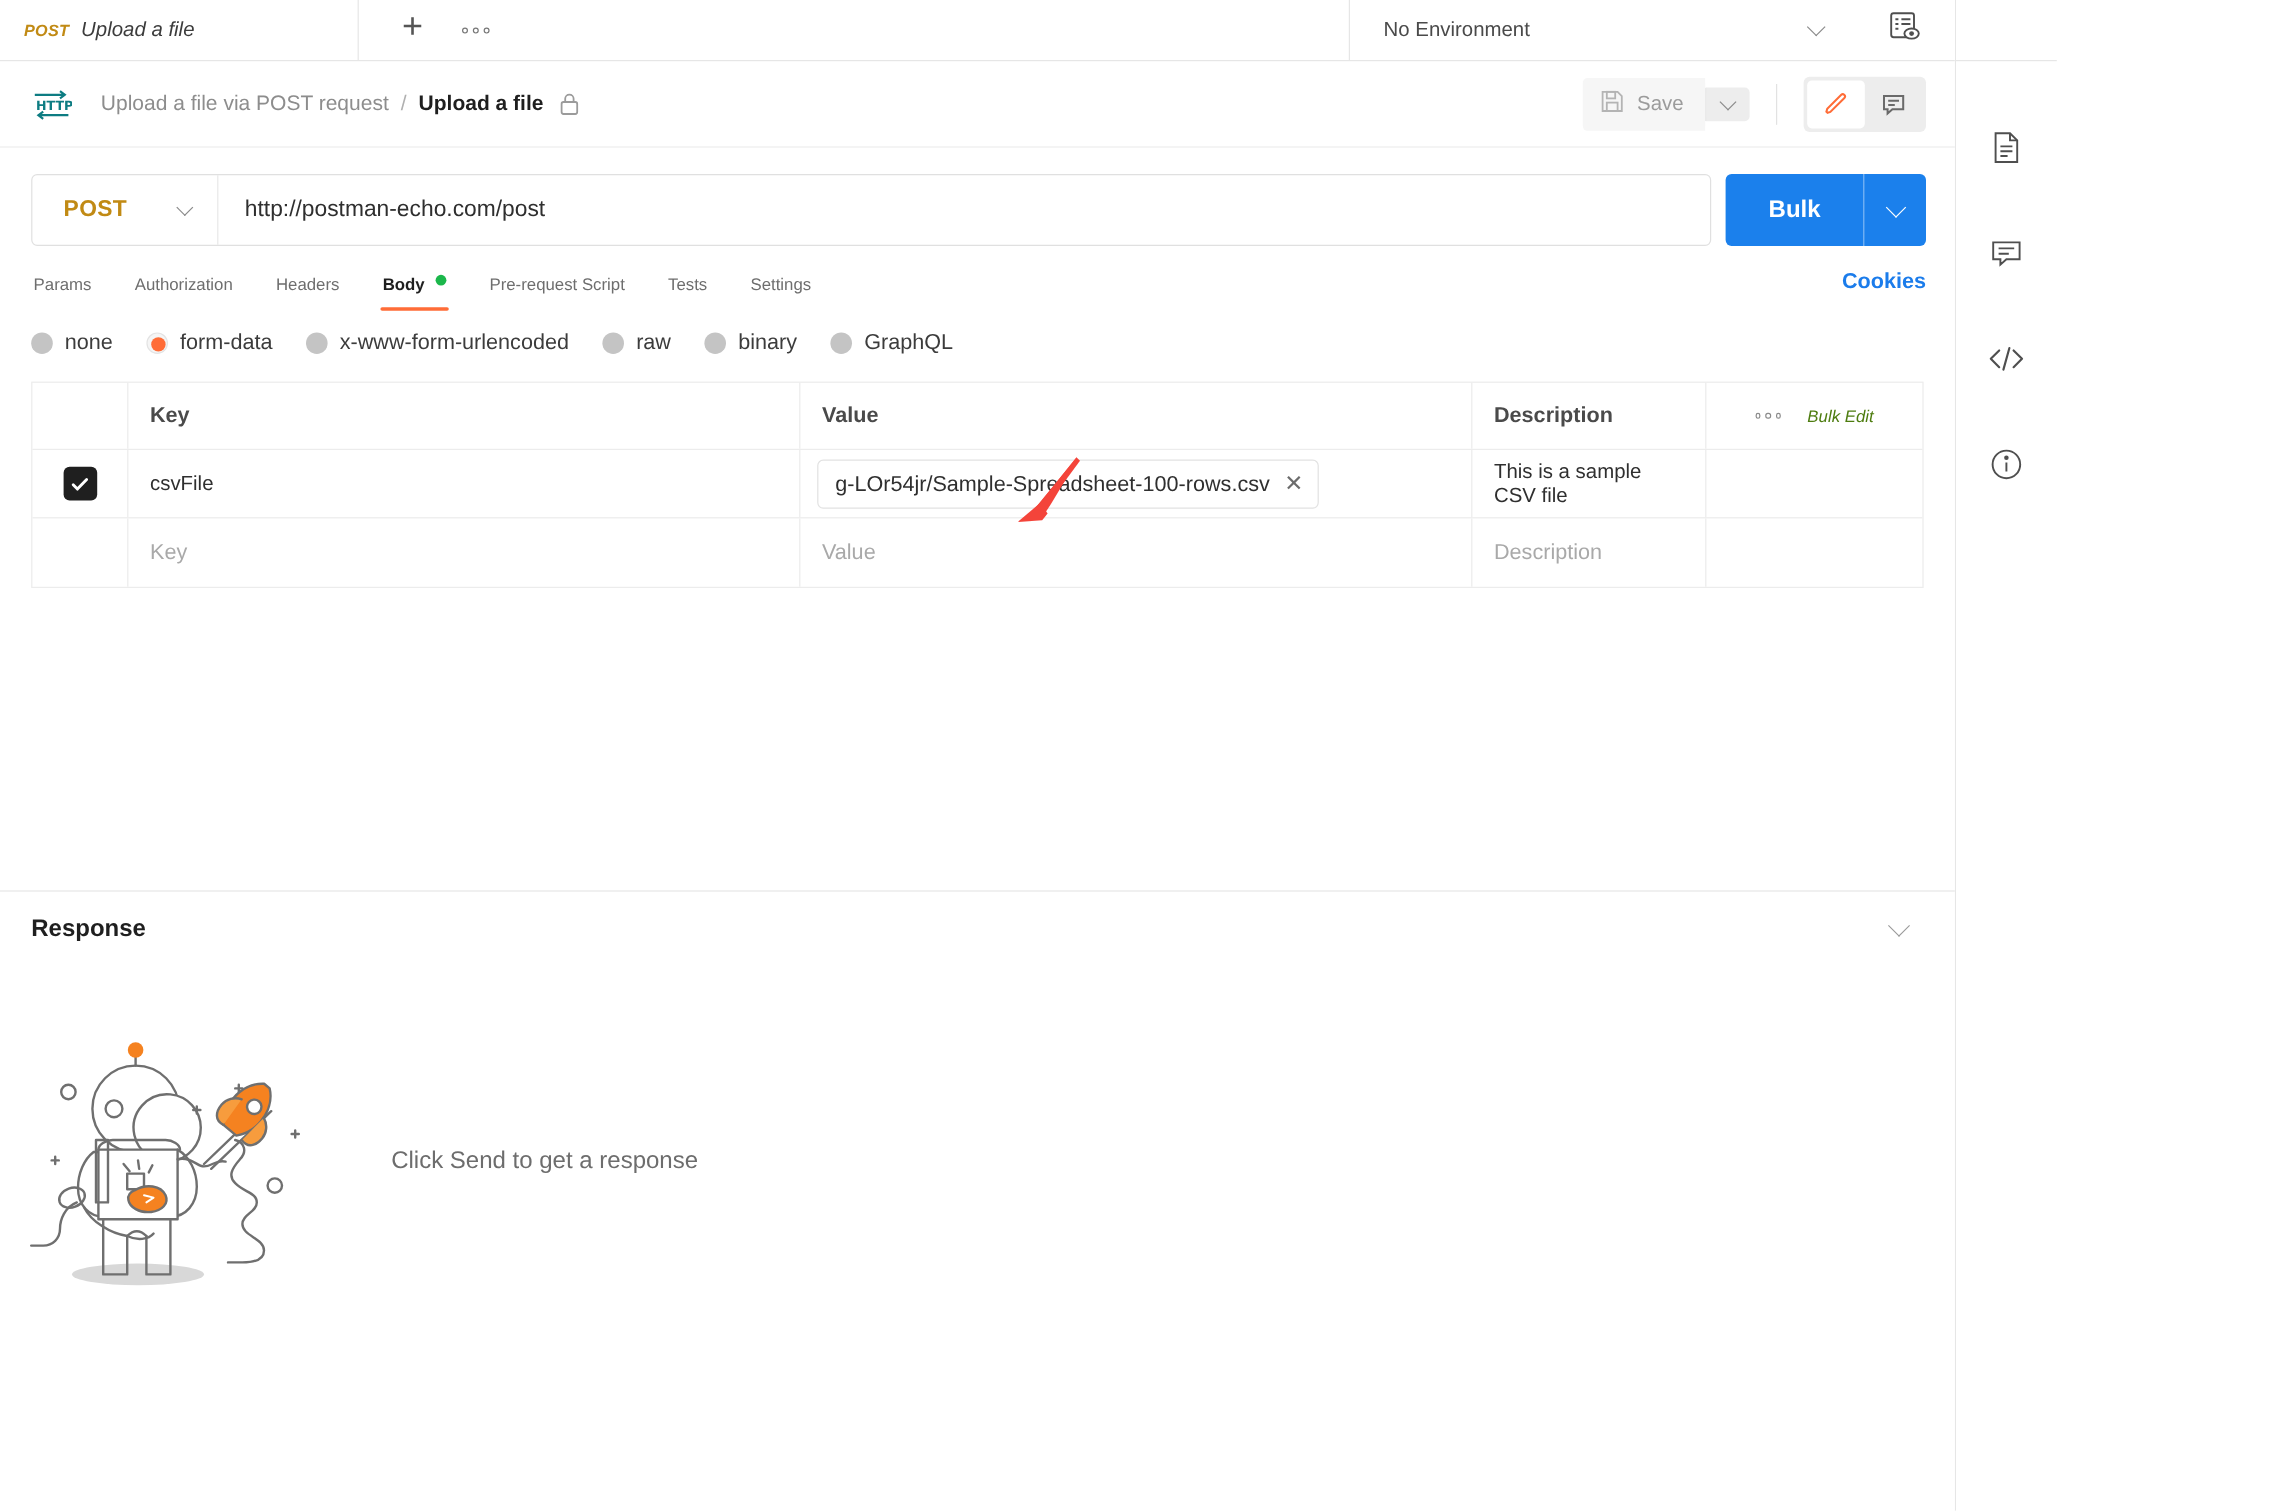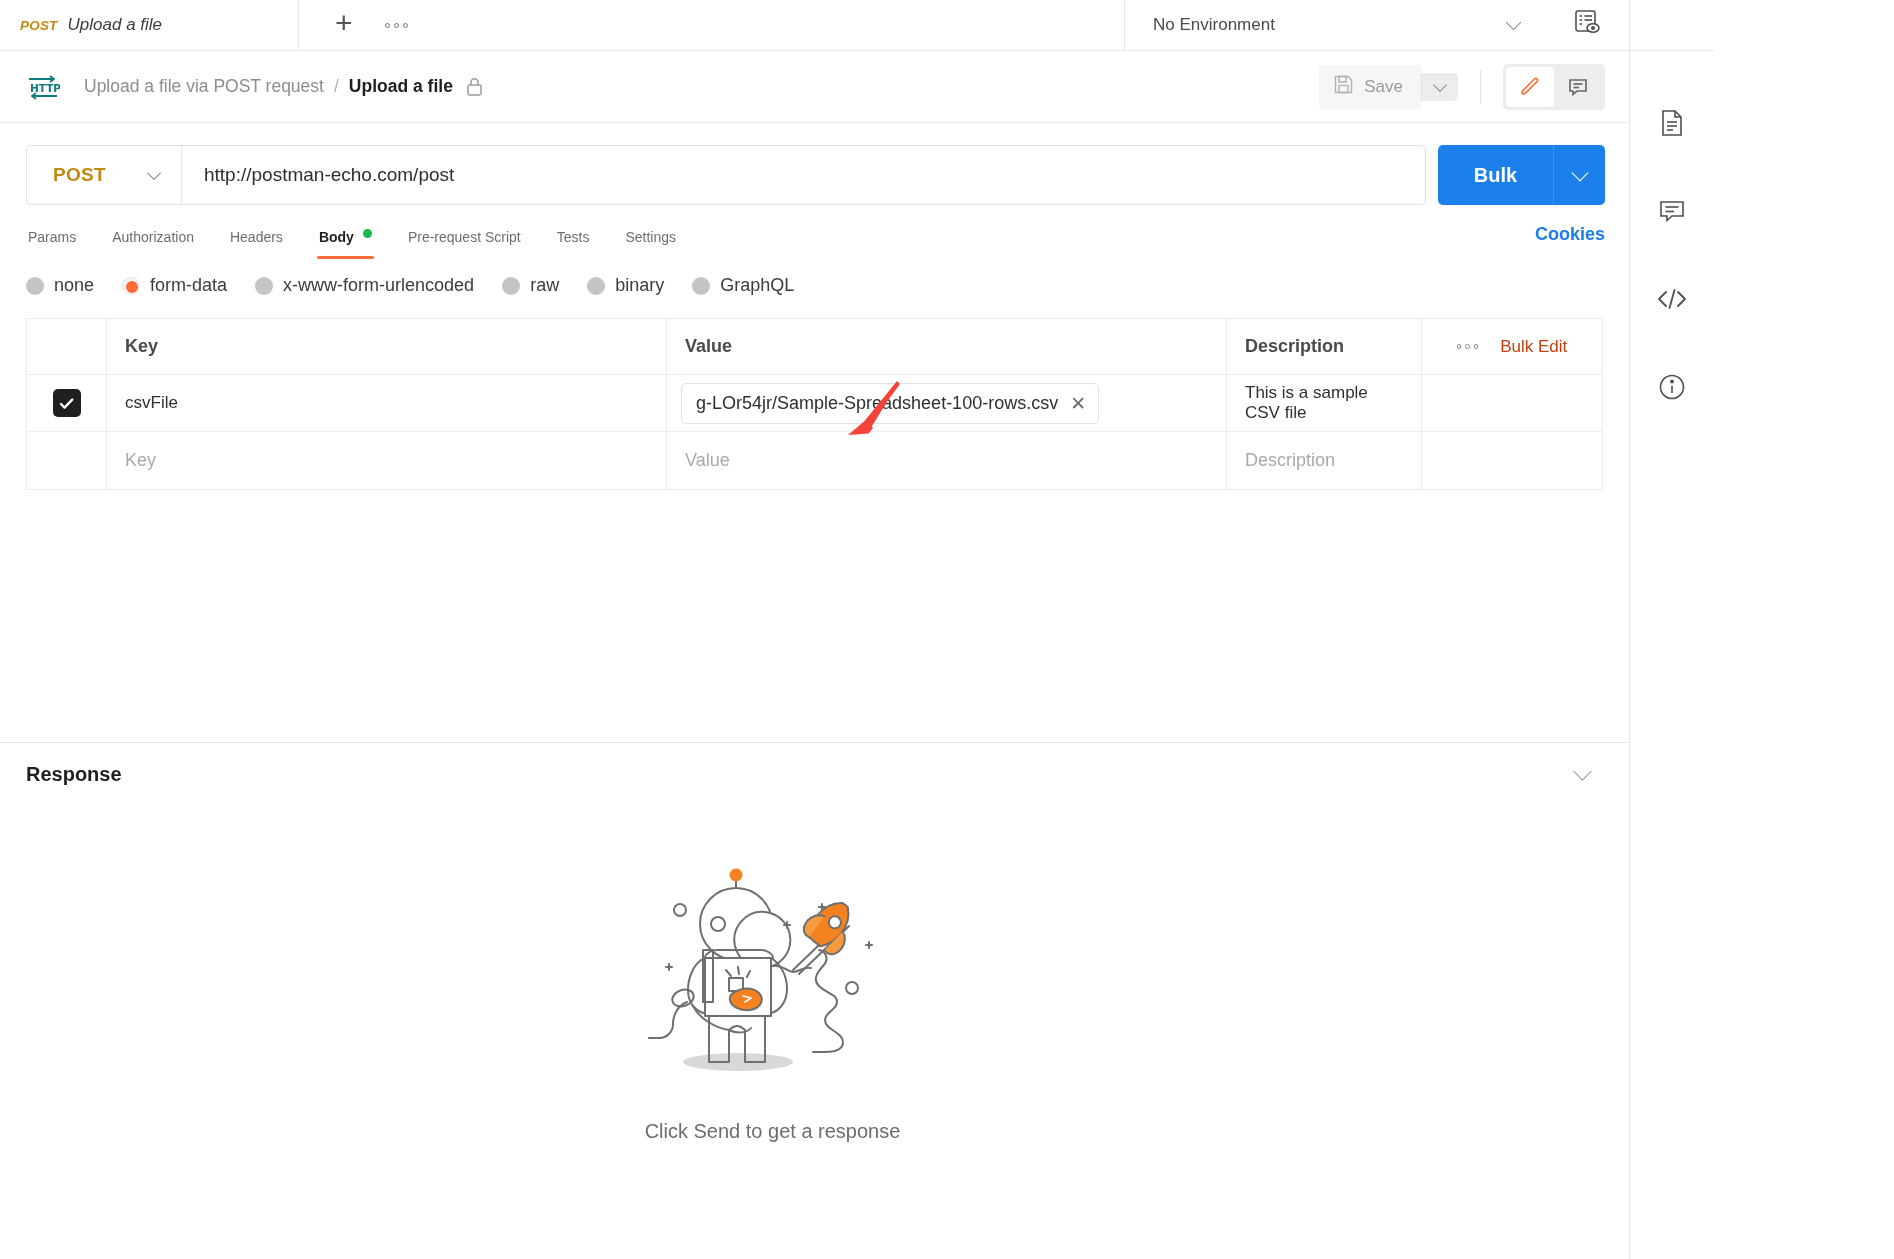--- a/index.html
+++ b/index.html
@@ -169,21 +169,21 @@
   .kv-head { height: 56px; }
   .kv-body { height: 57px; }
   .c-check { width: 80px; border-right: 1px solid #ececec; display:flex; align-items:center; justify-content:center; }
   .c-key { width: 560px; border-right: 1px solid #ececec; display:flex; align-items:center; padding: 0 18px; }
   .c-val { width: 560px; border-right: 1px solid #ececec; display:flex; align-items:center; padding: 0 14px; }
   .c-desc { flex: 1; border-right: 1px solid #ececec; display:flex; align-items:center; padding: 0 18px; }
   .c-act { width: 180px; display:flex; align-items:center; justify-content:center; gap: 22px; }
   .col-head { font-size: 18px; font-weight: bold; color: #4a4a4a; }
   .cell-text { font-size: 17px; color: #2f2f2f; }
   .cell-ph { font-size: 18px; color: #a9a9a9; }
-  .bulk { font-size: 17px; color: #c2410c; cursor: pointer; }
+  .bulk { font-size: 14px; color: #4d7c0f; cursor: pointer; font-style: italic; }
   .minidots { display:flex; gap:4px; cursor:pointer; }
   .minidots i { width: 4.5px; height: 4.5px; border-radius:50%; border:1px solid #8b8b8b; display:block;}
   .checkbox {
     width: 28px; height: 28px; border-radius: 5px; background: #1f1f1f;
     display: flex; align-items: center; justify-content: center; cursor: pointer;
   }
   .filechip {
     display: inline-flex; align-items: center; gap: 12px;
     border: 1px solid #e2e2e2; border-radius: 5px; background: #fff;
     padding: 9px 12px 9px 14px;
@@ -198,21 +198,21 @@
     display: flex; align-items: center; padding: 0 26px;
   }
   .resp-title { font-size: 20px; font-weight: bold; color: #1f1f1f; }
   .resp-chev {
     margin-left:auto; width: 13px; height: 13px;
     border-right: 1.6px solid #9a9a9a; border-bottom: 1.6px solid #9a9a9a;
     transform: rotate(45deg); margin-top: -6px; margin-right: 14px; cursor:pointer;
   }
   .empty-state {
     position: absolute; left: 0; right: 84px; top: 840px;
-    display: flex; flex-direction: column; align-items: center; gap: 26px;
+    display: flex; flex-direction: row; align-items: center; gap: 26px;
   }
   .empty-msg { font-size: 20px; color: #6d6d6d; }
 
   
   .rail-top { height: 51px; width: 84px; display:flex; align-items:center; justify-content:center; border-bottom: 1px solid #e6e6e6;}
   .rail-item { width: 84px; height: 88px; display:flex; align-items:center; justify-content:center; cursor:pointer; }
 
   .arrow-anno { position: absolute; left: 840px; top: 375px; pointer-events: none; }
 </style>
 </head>

